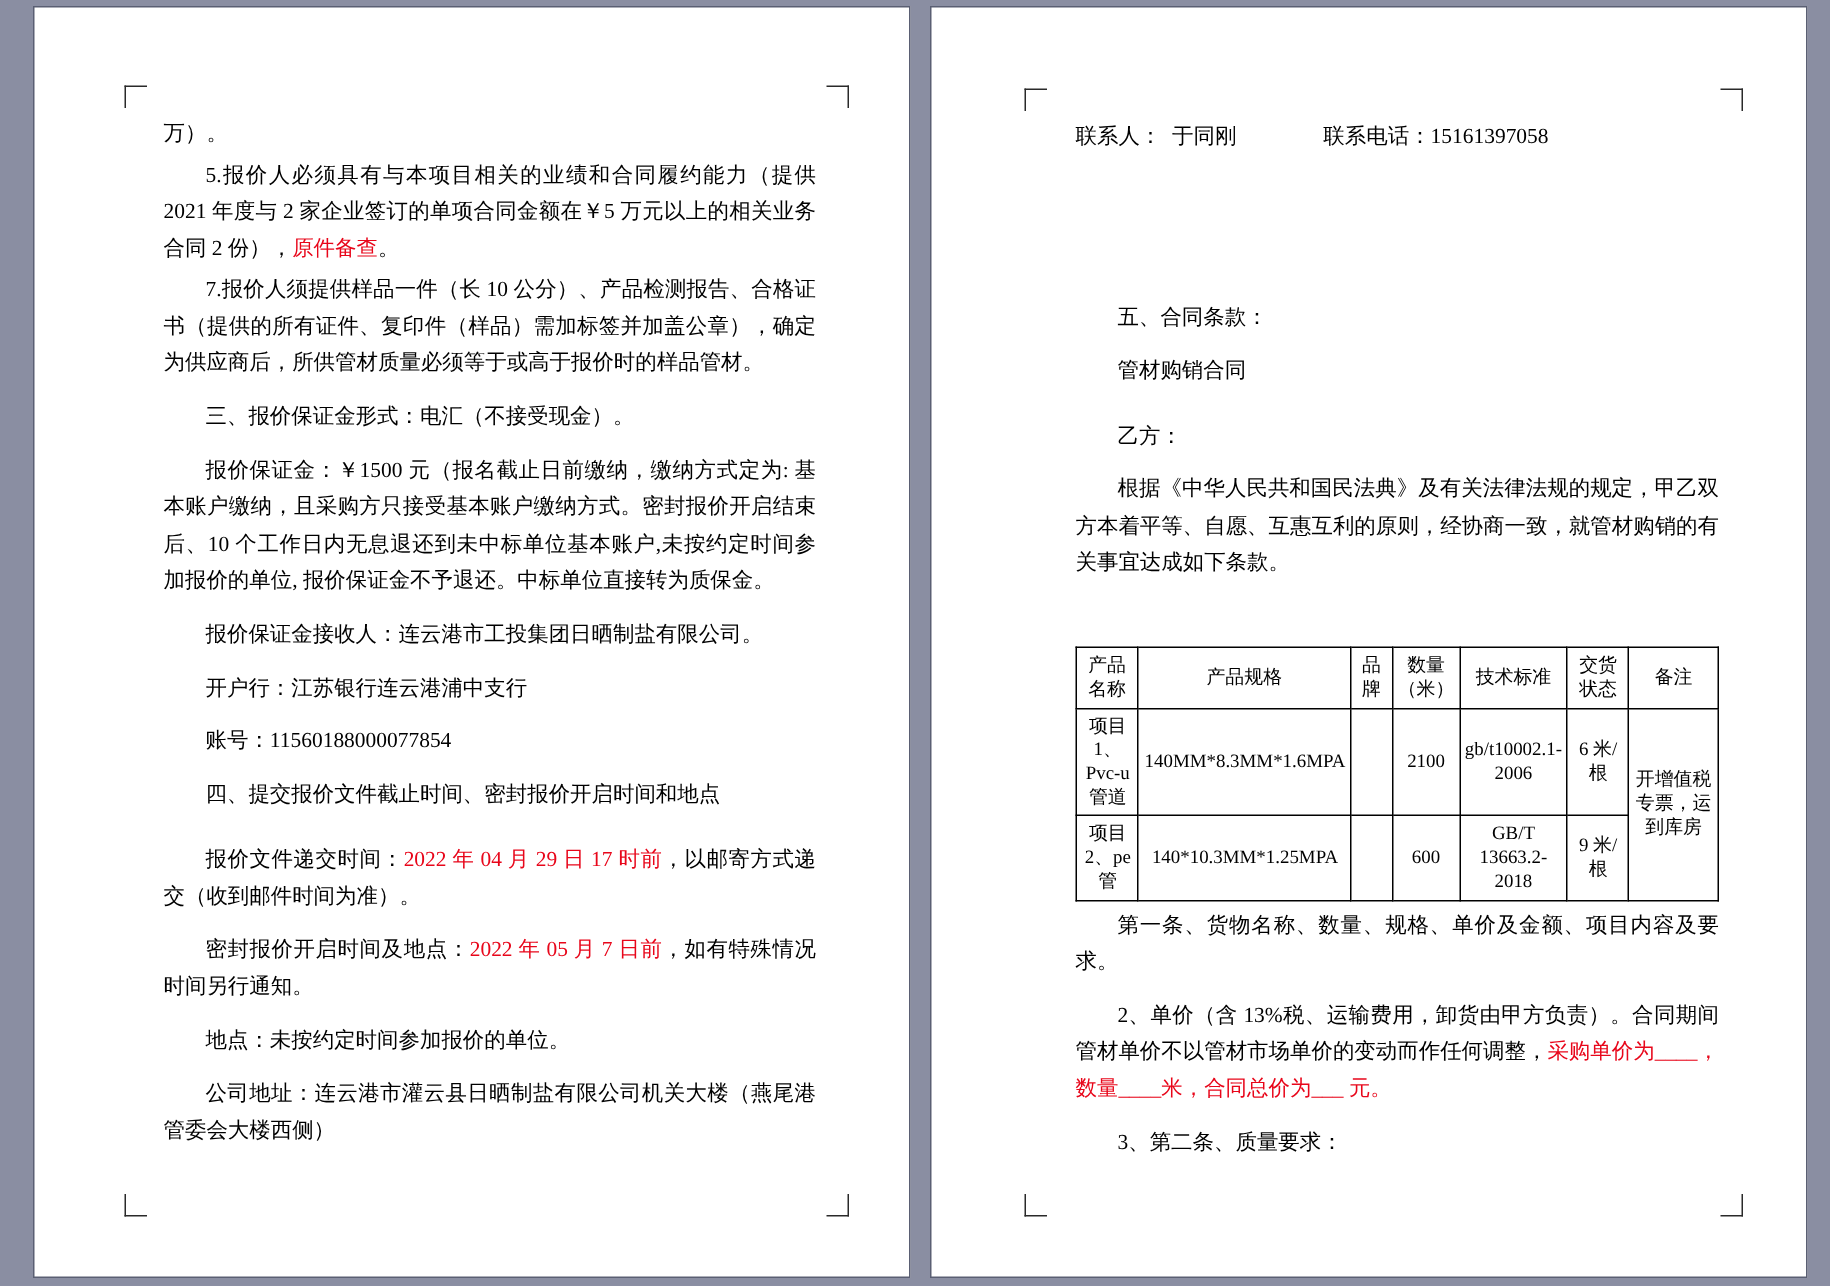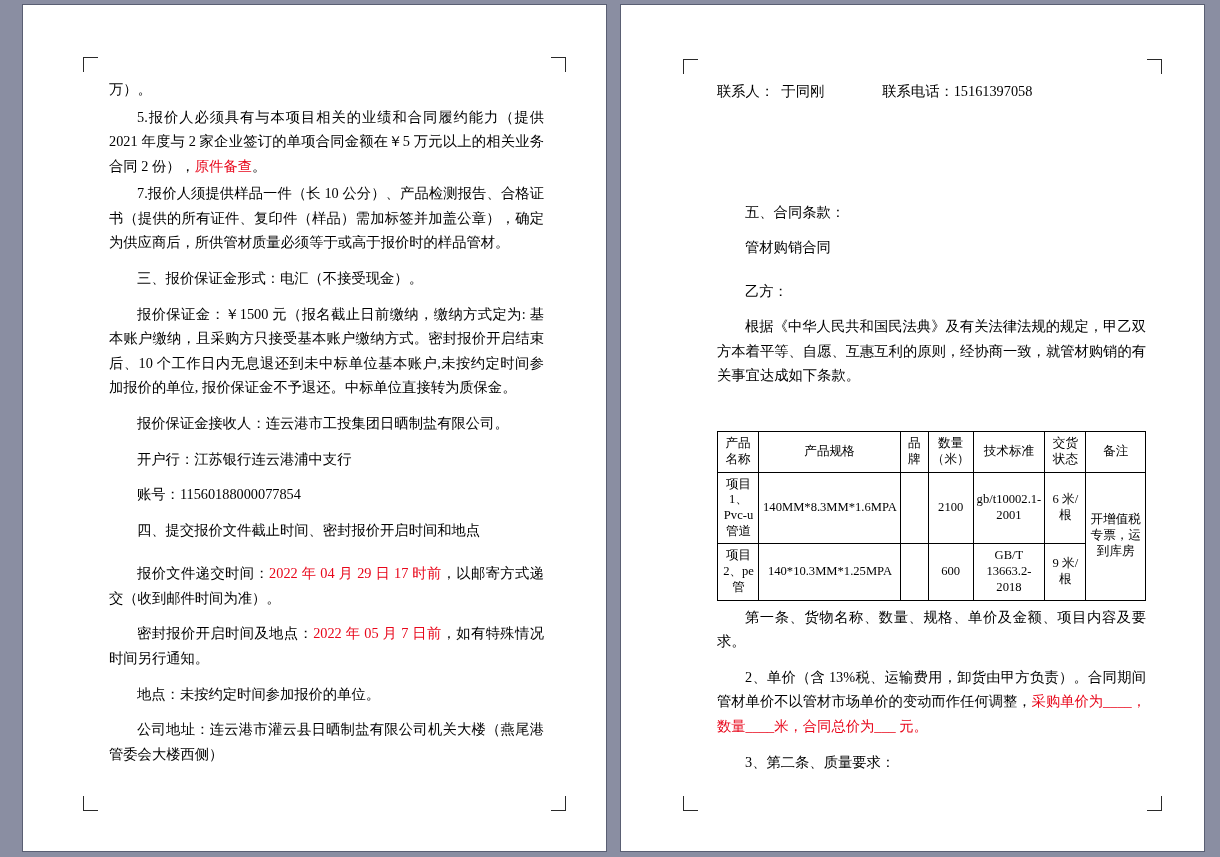--- a/index.html
+++ b/index.html
@@ -228,21 +228,21 @@
               <th class="col-deliv">交货状态</th>
               <th class="col-note">备注</th>
             </tr>
           </thead>
           <tbody>
             <tr>
               <td class="left">项目 1、Pvc-u 管道</td>
               <td class="left">140MM*8.3MM*1.6MPA</td>
               <td></td>
               <td>2100</td>
-              <td>gb/t10002.1-2001</td>
+              <td>gb/t10002.1-2006</td>
               <td>6 米/根</td>
               <td rowspan="2">开增值税专票，运到库房</td>
             </tr>
             <tr>
               <td class="left">项目 2、pe 管</td>
               <td class="left">140*10.3MM*1.25MPA</td>
               <td></td>
               <td>600</td>
               <td>GB/T 13663.2-2018</td>
               <td>9 米/根</td>

